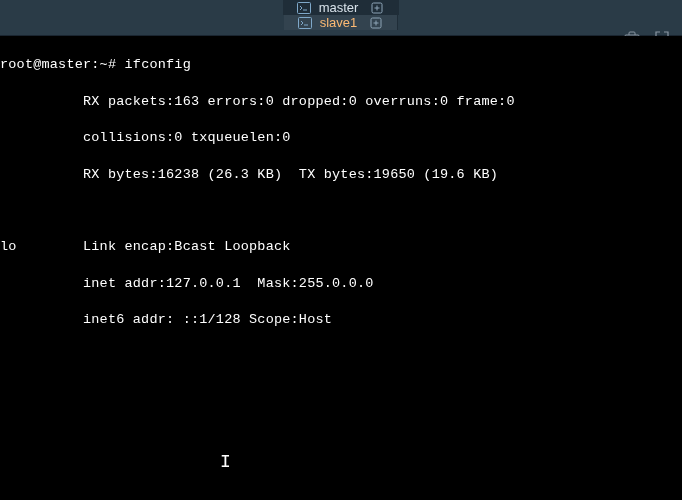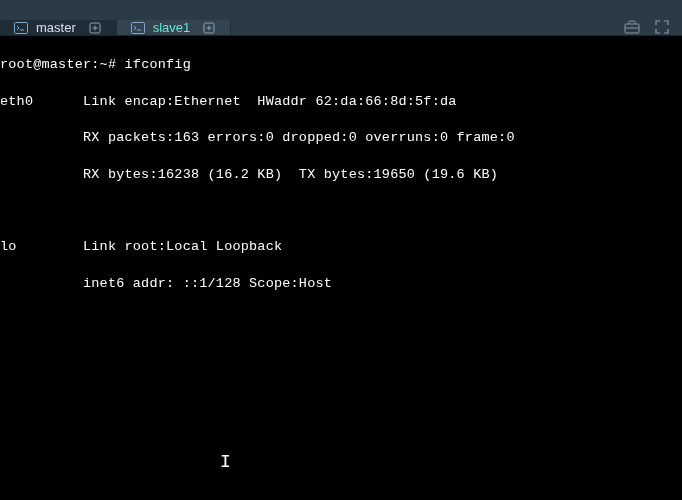--- a/index.html
+++ b/index.html
@@ -8,29 +8,30 @@
       height: 500px;
       background: #000;
       font-family: "Consolas", "Courier New", monospace;
       font-size: 13.5px;
       overflow: hidden;
     }
     .tab-bar {
       height: 36px;
       background: #2a3b47;
       display: flex;
-      align-items: flex-end;
+      align-items: center;
       border-bottom: 1px solid #1a2530;
+      flex-direction: column;
     }
     .tab {
       display: flex;
       align-items: center;
       padding: 0 14px;
       gap: 8px;
-      color: #5eead4;
+      color: #fdba74;
       cursor: pointer;
       border-right: 1px solid #1f2d38;
       background: #33434f;
     }
     .tab.active {
       background: #1f2d38;
       color: #d8e2ea;
     }
     .tab-icon {
       width: 14px;
@@ -127,25 +128,26 @@
       <svg width="14" height="14" viewBox="0 0 14 14">
           <path d="M1 5 V1 H5 M9 1 H13 V5 M13 9 V13 H9 M5 13 H1 V9" fill="none" stroke="#8a97a3" stroke-width="1.2"></path>
         </svg>
     </span>
   </div>
 </div>
 
 <div class="terminal-wrap">
 <div class="terminal">
 <div class="term-line"><span class="prompt">root@master:~# </span><span>ifconfig</span></div>
-<div class="term-line">eth0      Link encap:Ethernet  HWaddr 62:da:66:8d:5f:da</div>
 <div class="term-line">          RX packets:163 errors:0 dropped:0 overruns:0 frame:0</div>
-<div class="term-line">          RX bytes:16238 (16.2 KB)  TX bytes:19650 (19.6 KB)</div>
+<div class="term-line">          collisions:0 txqueuelen:0</div>
+<div class="term-line">          RX bytes:16238 (26.3 KB)  TX bytes:19650 (19.6 KB)</div>
 <div class="term-line"> </div>
-<div class="term-line">lo        Link root:Local Loopback</div>
+<div class="term-line">lo        Link encap:Bcast Loopback</div>
+<div class="term-line">          inet addr:127.0.0.1  Mask:255.0.0.0</div>
 <div class="term-line">          inet6 addr: ::1/128 Scope:Host</div>
 
 
 
 
 
 
 
 
 </div>

